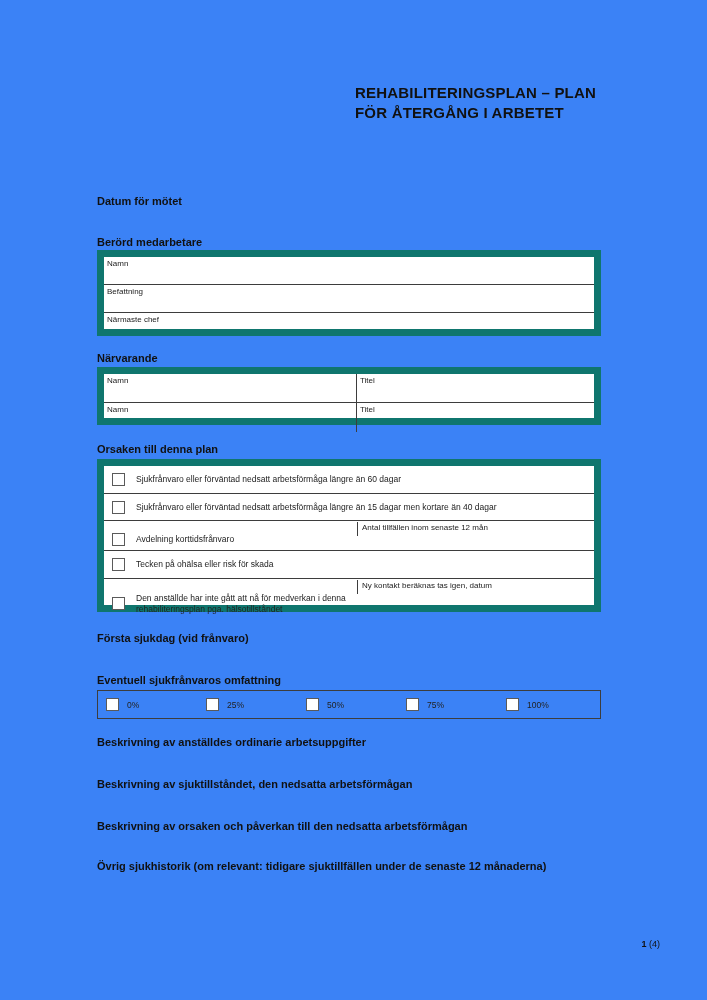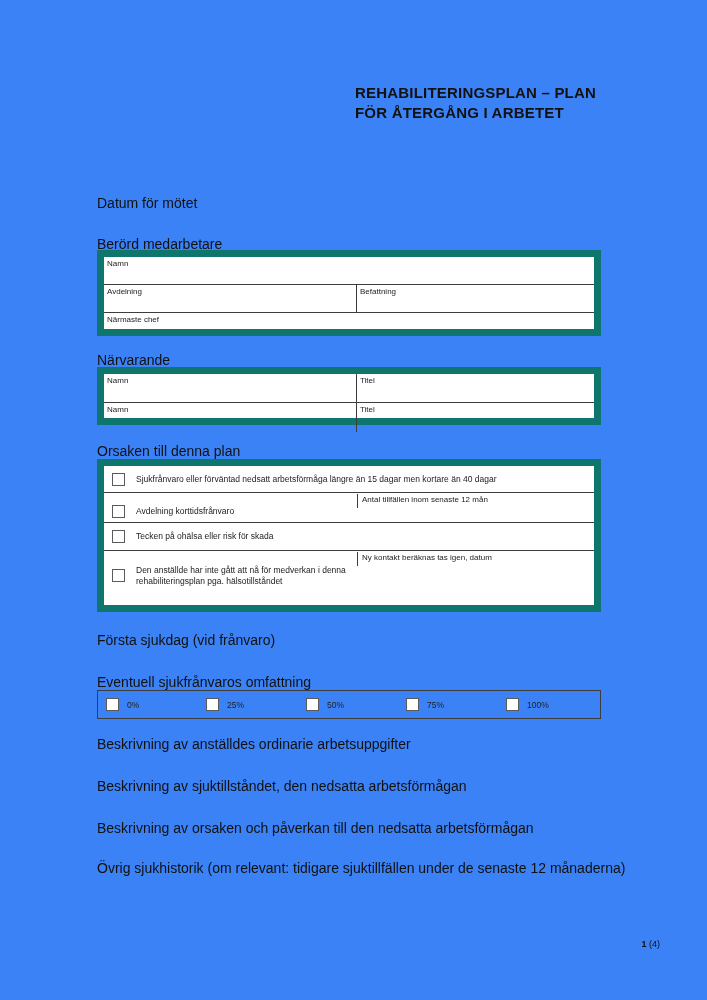--- a/index.html
+++ b/index.html
@@ -11,21 +11,21 @@
     color:#1c1c1c;
     overflow:hidden;
   }
   .title{
     position:absolute;left:355px;top:83px;
     font-size:15px;font-weight:bold;line-height:20px;
     letter-spacing:0.2px;color:#111;
   }
   .heading{
     position:absolute;left:97px;
-    font-size:14px;font-weight:normal;color:#111;
+    font-size:11px;font-weight:bold;color:#111;
     white-space:nowrap;
   }
   .tbl{
     position:absolute;left:97px;width:504px;
     border:7px solid #0f766e;
     box-sizing:border-box;
     background:#fff;
   }
   .trow{
     position:relative;
@@ -96,23 +96,20 @@
   </div>
 
   <div class="heading" style="top:195px">Datum för mötet</div>
 
   <div class="heading" style="top:236px">Berörd medarbetare</div>
   <div class="tbl" style="top:250px;height:86px">
     <div class="trow" style="height:28px">
       <span class="flabel">Namn</span>
     </div>
     <div class="trow split" style="height:28px">
-      <div class="cell-l">
-        <span class="flabel">Avdelning</span>
-      </div>
       <div class="cell-r">
         <span class="flabel">Befattning</span>
       </div>
     </div>
     <div class="trow" style="height:28px">
       <span class="flabel">Närmaste chef</span>
     </div>
   </div>
 
   <div class="heading" style="top:352px">Närvarande</div>
@@ -130,20 +127,24 @@
         <span class="flabel">Namn</span>
       </div>
       <div class="cell-r">
         <span class="flabel">Titel</span>
       </div>
     </div>
   </div>
 
   <div class="heading" style="top:443px">Orsaken till denna plan</div>
   <div class="tbl" style="top:459px;height:153px">
+    <div class="rrow" style="height:28px">
+      <span class="cb"></span>
+      <span class="cbl">Sjukfrånvaro eller förväntad nedsatt arbetsförmåga längre än 60 dagar</span>
+    </div>
     <div class="rrow" style="height:27px">
       <span class="cb"></span>
       <span class="cbl">Sjukfrånvaro eller förväntad nedsatt arbetsförmåga längre än 15 dagar men kortare än 40 dagar</span>
     </div>
     <div class="rrow" style="height:30px;padding-top:8px">
       <span class="cb"></span>
       <span class="cbl">Avdelning korttidsfrånvaro</span>
       <div class="subcell">
         <span class="subline"></span>
         <span class="sublabel">Antal tillfällen inom senaste 12 mån</span>

